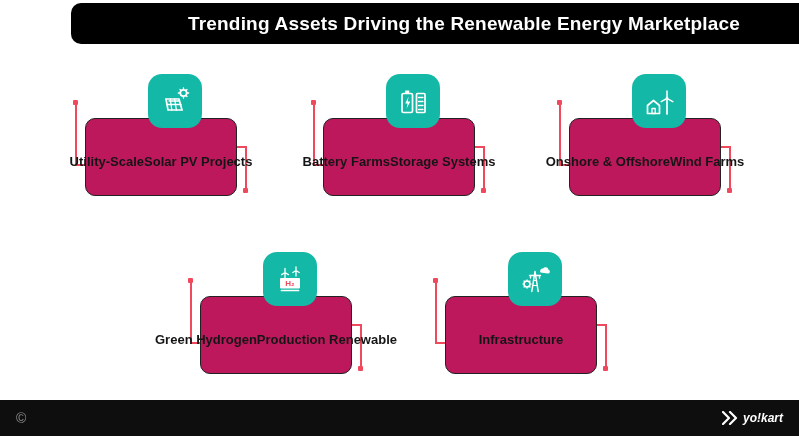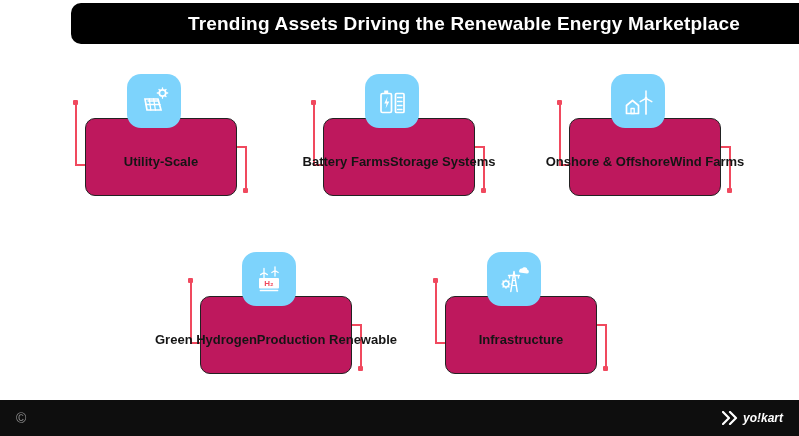--- a/index.html
+++ b/index.html
@@ -52,23 +52,23 @@
     font-size: 13px;
     font-weight: bold;
     color: #151515;
     line-height: 1.32;
     text-align: center;
     white-space: nowrap;
   }
 
   .badge {
     position: absolute;
-    left: 42px; top: -44px;
+    left: 63px; top: -44px;
     width: 54px; height: 54px;
-    background: #7dd3fc;
+    background: #14b8a6;
     border-radius: 14px;
     display: flex; align-items: center; justify-content: center;
     z-index: 2;
   }
 
   
   .c { position: absolute; background: #F0495E; z-index: 0; }
   .dot-tl  { left: -12px; top: -18px; width: 5px; height: 5px; border-radius: 1px; }
   .vline-l { left: -10px; top: -13px; width: 2px; height: 61px; }
   .hstub-l { left: -10px; top: 46px;  width: 11px; height: 2px; }
@@ -116,20 +116,21 @@
     <svg width="32" height="32" viewBox="0 0 32 32" fill="none" stroke="#ffffff" stroke-width="1.7" stroke-linecap="round">
       <path d="M7 14 H20 L23 25 H9 Z"></path>
       <path d="M11.3 14 L12.8 25 M15.7 14 L17.4 25 M19.9 16 L10 16" stroke-width="1.3"></path>
       <path d="M8 19.5 H22" stroke-width="1.3"></path>
       <circle cx="24.5" cy="8" r="3.2"></circle>
       <path d="M24.5 2.8 v1.6 M24.5 11.6 v1.6 M19.3 8 h1.6 M28.1 8 h1.6 M21 4.5 l1.1 1.1 M26.9 10.4 l1.1 1.1 M28 4.5 l-1.1 1.1" stroke-width="1.3"></path>
     </svg>
   </div>
   <div class="box">
     <div class="ln">Utility-Scale</div>
+    <div class="ln">Solar PV Projects</div>
   </div>
 </div>
 
 <div class="unit u2">
   <div class="c dot-tl"></div>
   <div class="c vline-l"></div>
   <div class="c hstub-l"></div>
   <div class="c hstub-r"></div>
   <div class="c vline-r"></div>
   <div class="c dot-br"></div>

